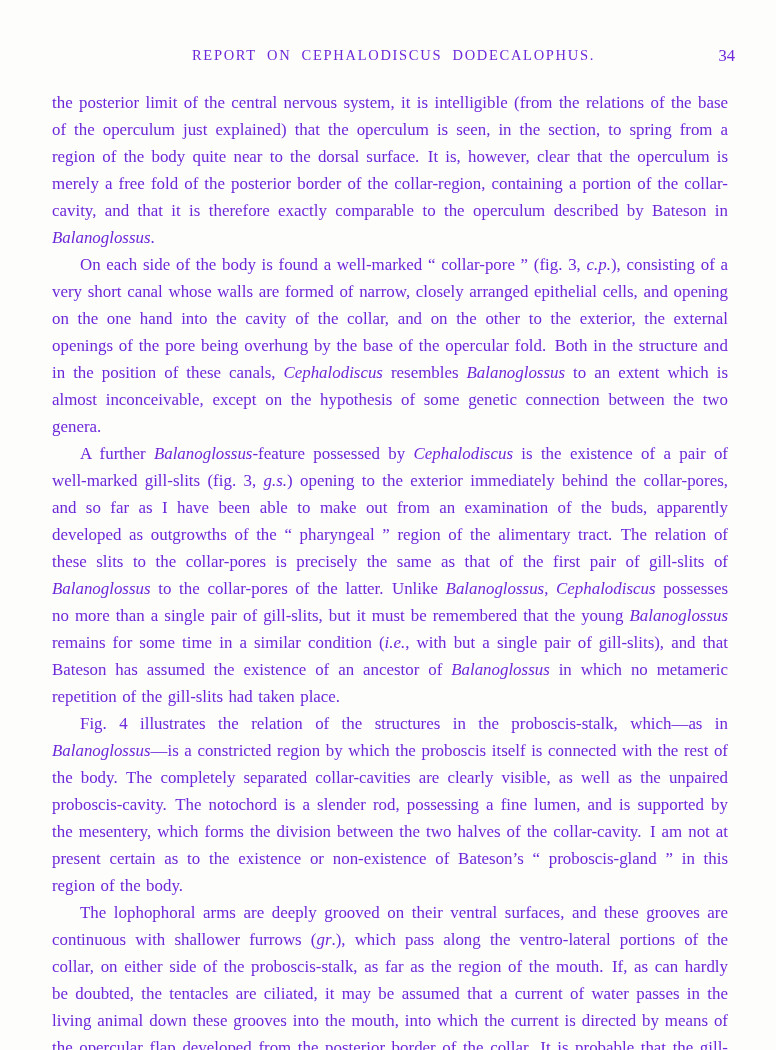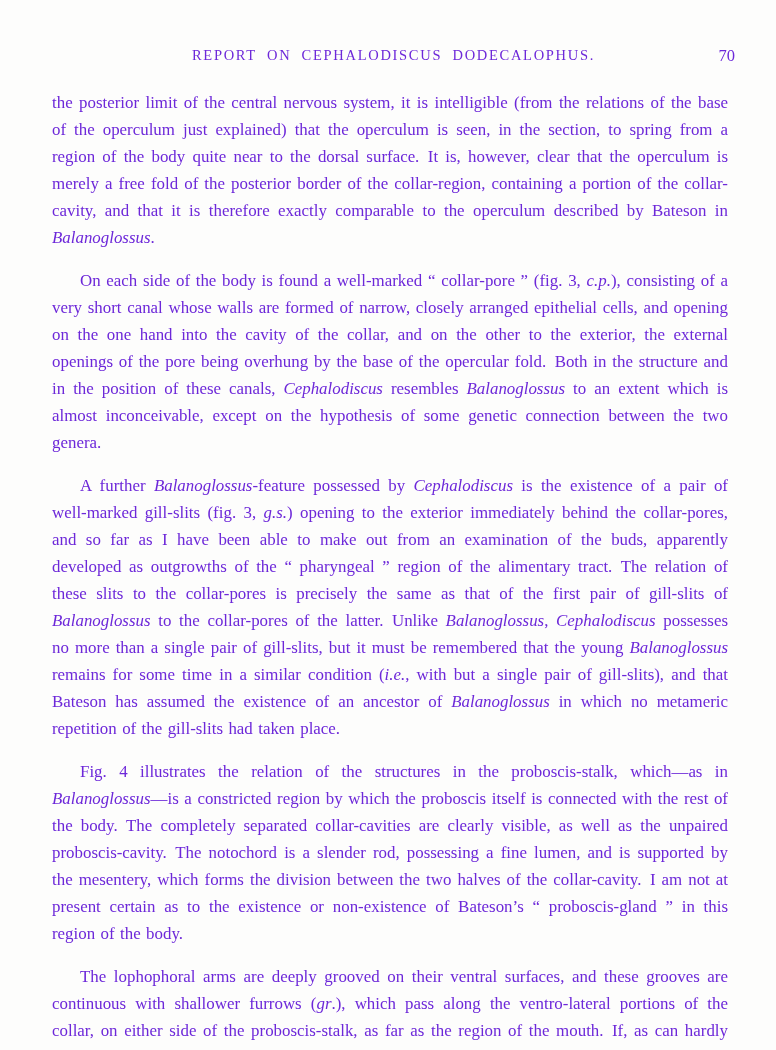--- a/index.html
+++ b/index.html
@@ -49,33 +49,32 @@
     font-size: 16.9px;
     line-height: 27px;
   }
   .para {
     margin: 0;
     text-align: justify;
     word-spacing: 0.07em;
   }
   .para.indent {
     text-indent: 28px;
-    margin-top: 16px;
   }
   .para em {
     font-style: italic;
   }
 </style>
 </head>
 <body>
 
 <div class="page">
   <div class="running-header">
     <div class="header-title">REPORT ON CEPHALODISCUS DODECALOPHUS.</div>
-    <div class="page-number">70</div>
+    <div class="page-number">34</div>
   </div>
   <div class="text-block" id="text-block">
       <p class="para"><span>the posterior limit of the central nervous system, it is intelligible (from the relations of the base of the operculum just explained) that the operculum is seen, in the section, to spring from a region of the body quite near to the dorsal surface. It is, however, clear that the operculum is merely a free fold of the posterior border of the collar-region, containing a portion of the collar-cavity, and that it is therefore exactly comparable to the operculum described by Bateson in </span><em>Balanoglossus</em><span>.</span></p>
       <p class="para indent"><span>On each side of the body is found a well-marked “ collar-pore ” (fig. 3, </span><em>c.p.</em><span>), consisting of a very short canal whose walls are formed of narrow, closely arranged epithelial cells, and opening on the one hand into the cavity of the collar, and on the other to the exterior, the external openings of the pore being overhung by the base of the opercular fold. Both in the structure and in the position of these canals, </span><em>Cephalodiscus</em><span> resembles </span><em>Balanoglossus</em><span> to an extent which is almost inconceivable, except on the hypothesis of some genetic connection between the two genera.</span></p>
       <p class="para indent"><span>A further </span><em>Balanoglossus</em><span>-feature possessed by </span><em>Cephalodiscus</em><span> is the existence of a pair of well-marked gill-slits (fig. 3, </span><em>g.s.</em><span>) opening to the exterior immediately behind the collar-pores, and so far as I have been able to make out from an examination of the buds, apparently developed as outgrowths of the “ pharyngeal ” region of the alimentary tract. The relation of these slits to the collar-pores is precisely the same as that of the first pair of gill-slits of </span><em>Balanoglossus</em><span> to the collar-pores of the latter. Unlike </span><em>Balanoglossus</em><span>, </span><em>Cephalodiscus</em><span> possesses no more than a single pair of gill-slits, but it must be remembered that the young </span><em>Balanoglossus</em><span> remains for some time in a similar condition (</span><em>i.e.</em><span>, with but a single pair of gill-slits), and that Bateson has assumed the existence of an ancestor of </span><em>Balanoglossus</em><span> in which no metameric repetition of the gill-slits had taken place.</span></p>
       <p class="para indent"><span>Fig. 4 illustrates the relation of the structures in the proboscis-stalk, which—as in </span><em>Balanoglossus</em><span>—is a constricted region by which the proboscis itself is connected with the rest of the body. The completely separated collar-cavities are clearly visible, as well as the unpaired proboscis-cavity. The notochord is a slender rod, possessing a fine lumen, and is supported by the mesentery, which forms the division between the two halves of the collar-cavity. I am not at present certain as to the existence or non-existence of Bateson’s “ proboscis-gland ” in this region of the body.</span></p>
       <p class="para indent"><span>The lophophoral arms are deeply grooved on their ventral surfaces, and these grooves are continuous with shallower furrows (</span><em>gr</em><span>.), which pass along the ventro-lateral portions of the collar, on either side of the proboscis-stalk, as far as the region of the mouth. If, as can hardly be doubted, the tentacles are ciliated, it may be assumed that a current of water passes in the living animal down these grooves into the mouth, into which the current is directed by means of the opercular flap developed from the posterior border of the collar. It is probable that the gill-slits are, in this case, of great importance to the animal. The two lateral currents which have just been supposed to enter the mouth would doubtless introduce large quantities of water into the pharynx. The water would</span></p>
     </div>
 </div>
 

